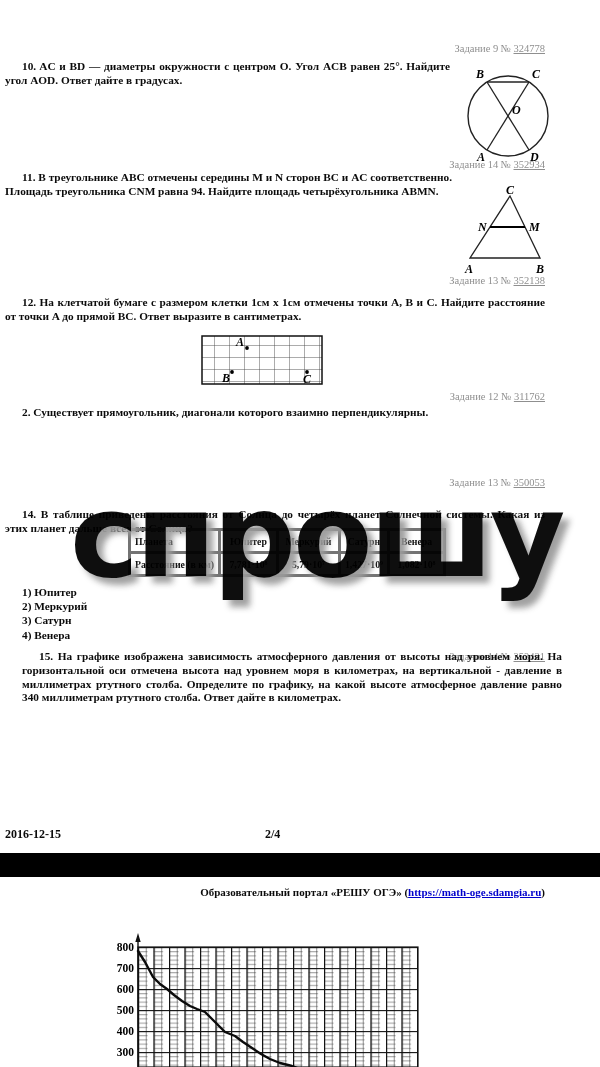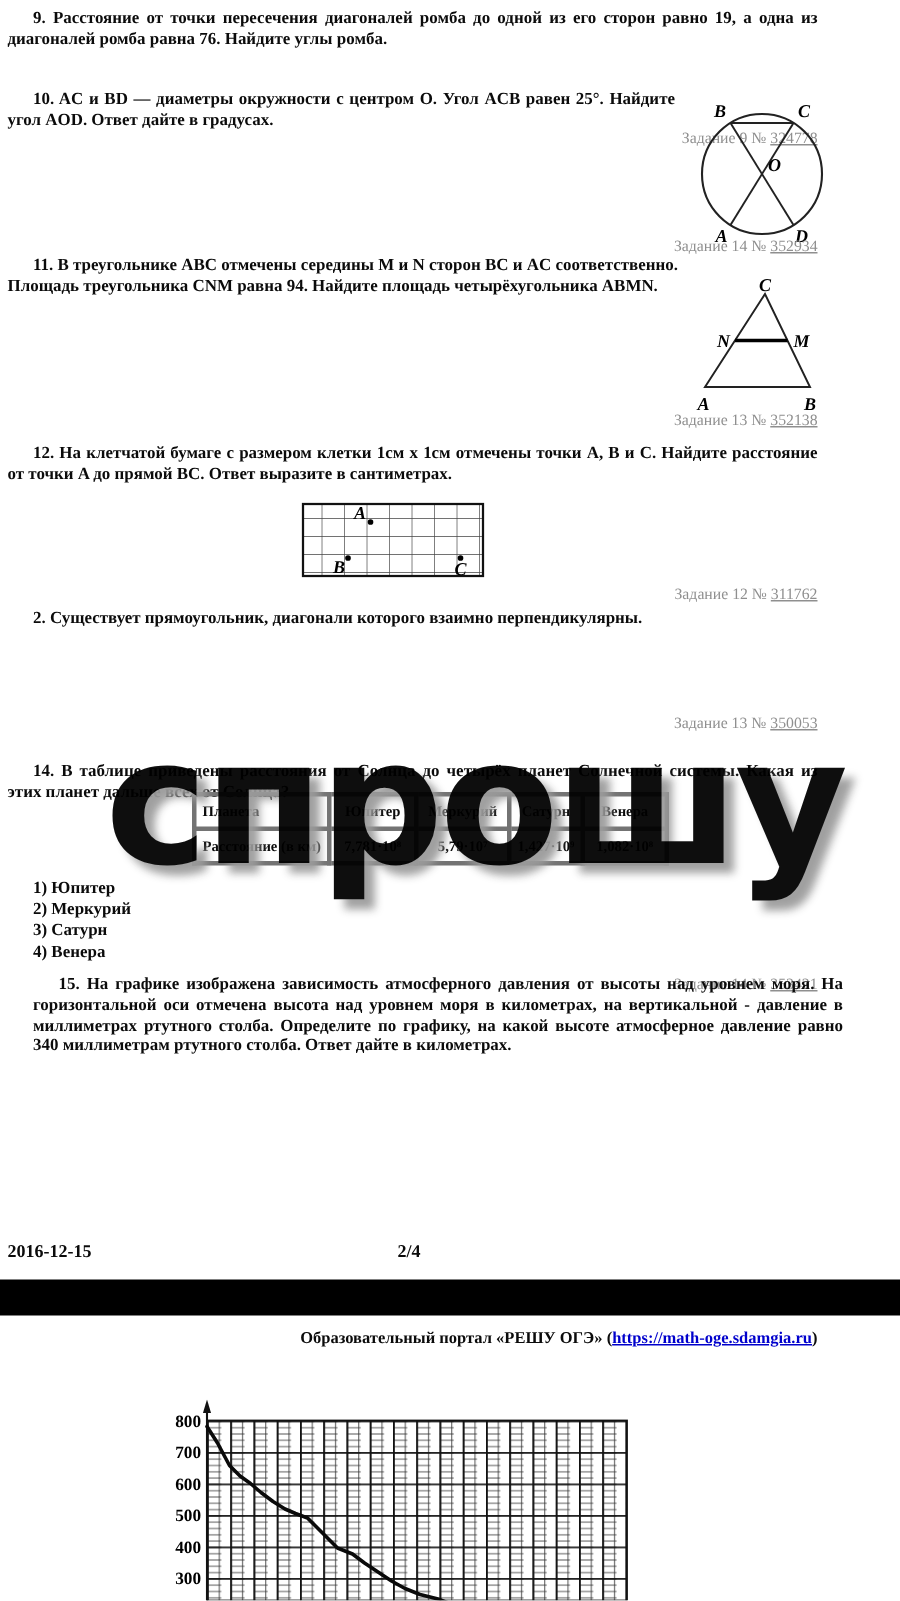--- a/index.html
+++ b/index.html
@@ -44,23 +44,22 @@
     font-size:11px;font-weight:bold;
   }
   .portal a{color:#0000cc;text-decoration:underline;}
   svg text{font-family:"Liberation Serif", serif;}
   .figlbl{font-size:12px;font-weight:bold;font-style:italic;fill:#000;}
 </style>
 </head>
 <body>
 
 <div class="abs" style="left:5px;top:6px;width:540px;">
-  <p class="stmt">9. Расстояние от точки пересечения диагоналей ромба до одной из его сторон равно 19, а одна из диагоналей ромба равна 76. Найдите углы ромба.</p>
-</div>
-<div class="abs task-label" style="left:5px;top:43px;margin-top:44px;">
+</div>
+<div class="abs task-label" style="left:5px;top:43px;">
   <span>Задание 9 № </span><span class="tno">324778</span>
 </div>
 
 <div class="abs" style="left:5px;top:60px;width:445px;">
   <p class="stmt">10. AC и BD — диаметры окружности с центром O. Угол ACB равен 25°. Найдите угол AOD. Ответ дайте в градусах.</p>
 </div>
 <svg class="abs" style="left:448px;top:64px;" width="120" height="98" viewBox="0 0 120 98">
   <circle cx="60" cy="52" r="40" fill="none" stroke="#222" stroke-width="1.4"></circle>
   <line x1="39" y1="18" x2="81" y2="18" stroke="#222" stroke-width="1.3"></line>
   <line x1="39" y1="86" x2="81" y2="18" stroke="#222" stroke-width="1.3"></line>

